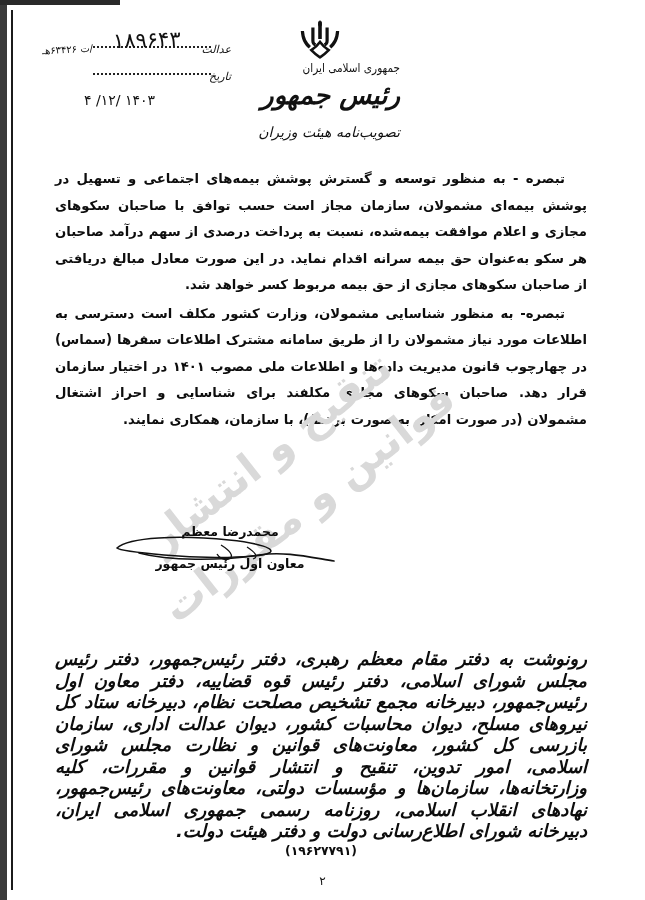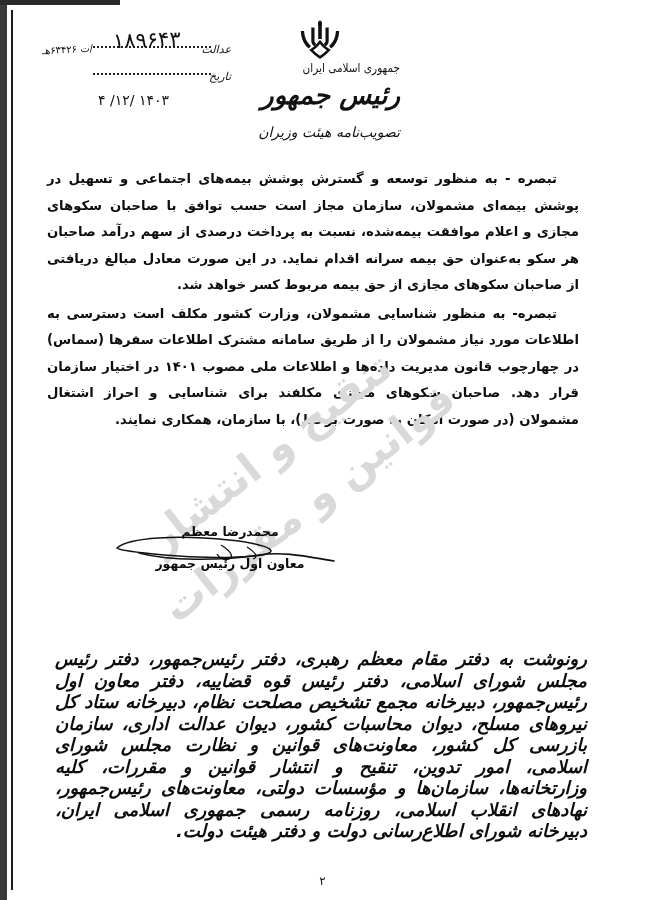--- a/index.html
+++ b/index.html
@@ -137,31 +137,31 @@
   }
   .stamp-suffix {
     position: absolute;
     right: 140px;
     top: 8px;
     font-size: 10px;
     transform: rotate(-3deg);
   }
   .stamp-date {
     position: absolute;
-    right: 64px;
+    right: 78px;
     top: 56px;
     font-size: 14px;
     letter-spacing: 2px;
   }
 
   
   .body {
     position: absolute;
     top: 166px;
-    right: 66px;
+    right: 58px;
     width: 532px;
     direction: rtl;
     text-align: justify;
     color: #0d0d0d;
   }
   .para {
     font-size: 13.2px;
     line-height: 26.5px;
     margin: 0 0 2px 0;
     text-align: justify;
@@ -320,17 +320,18 @@
         <path d="M30 22 C60 30 110 30 150 24 C175 20 200 26 225 30" fill="none" stroke="#111" stroke-width="1.6" stroke-linecap="round"></path>
         <path d="M112 14 C120 19 126 25 120 28 C116 30 110 27 108 23" fill="none" stroke="#111" stroke-width="1.3"></path>
         <path d="M138 16 C146 21 150 26 144 28" fill="none" stroke="#111" stroke-width="1.2"></path>
       </svg>
     </div>
     <div class="sig-role">معاون اول رئیس جمهور</div>
   </div>
 
   <div class="dist">
     <p class="dist-text">رونوشت به دفتر مقام معظم رهبری، دفتر رئیس‌جمهور، دفتر رئیس مجلس شورای اسلامی، دفتر رئیس قوه قضاییه، دفتر معاون اول رئیس‌جمهور، دبیرخانه مجمع تشخیص مصلحت نظام، دبیرخانه ستاد کل نیروهای مسلح، دیوان محاسبات کشور، دیوان عدالت اداری، سازمان بازرسی کل کشور، معاونت‌های قوانین و نظارت مجلس شورای اسلامی، امور تدوین، تنقیح و انتشار قوانین و مقررات، کلیه وزارتخانه‌ها، سازمان‌ها و مؤسسات دولتی، معاونت‌های رئیس‌جمهور، نهادهای انقلاب اسلامی، روزنامه رسمی جمهوری اسلامی ایران، دبیرخانه شورای اطلاع‌رسانی دولت و دفتر هیئت دولت.</p>
+    <div class="dist-ref">(۱۹۶۲۷۷۹۱)</div>
   </div>
 
   <div class="page-number">۲</div>
 
 </div>
 
 </body></html>

